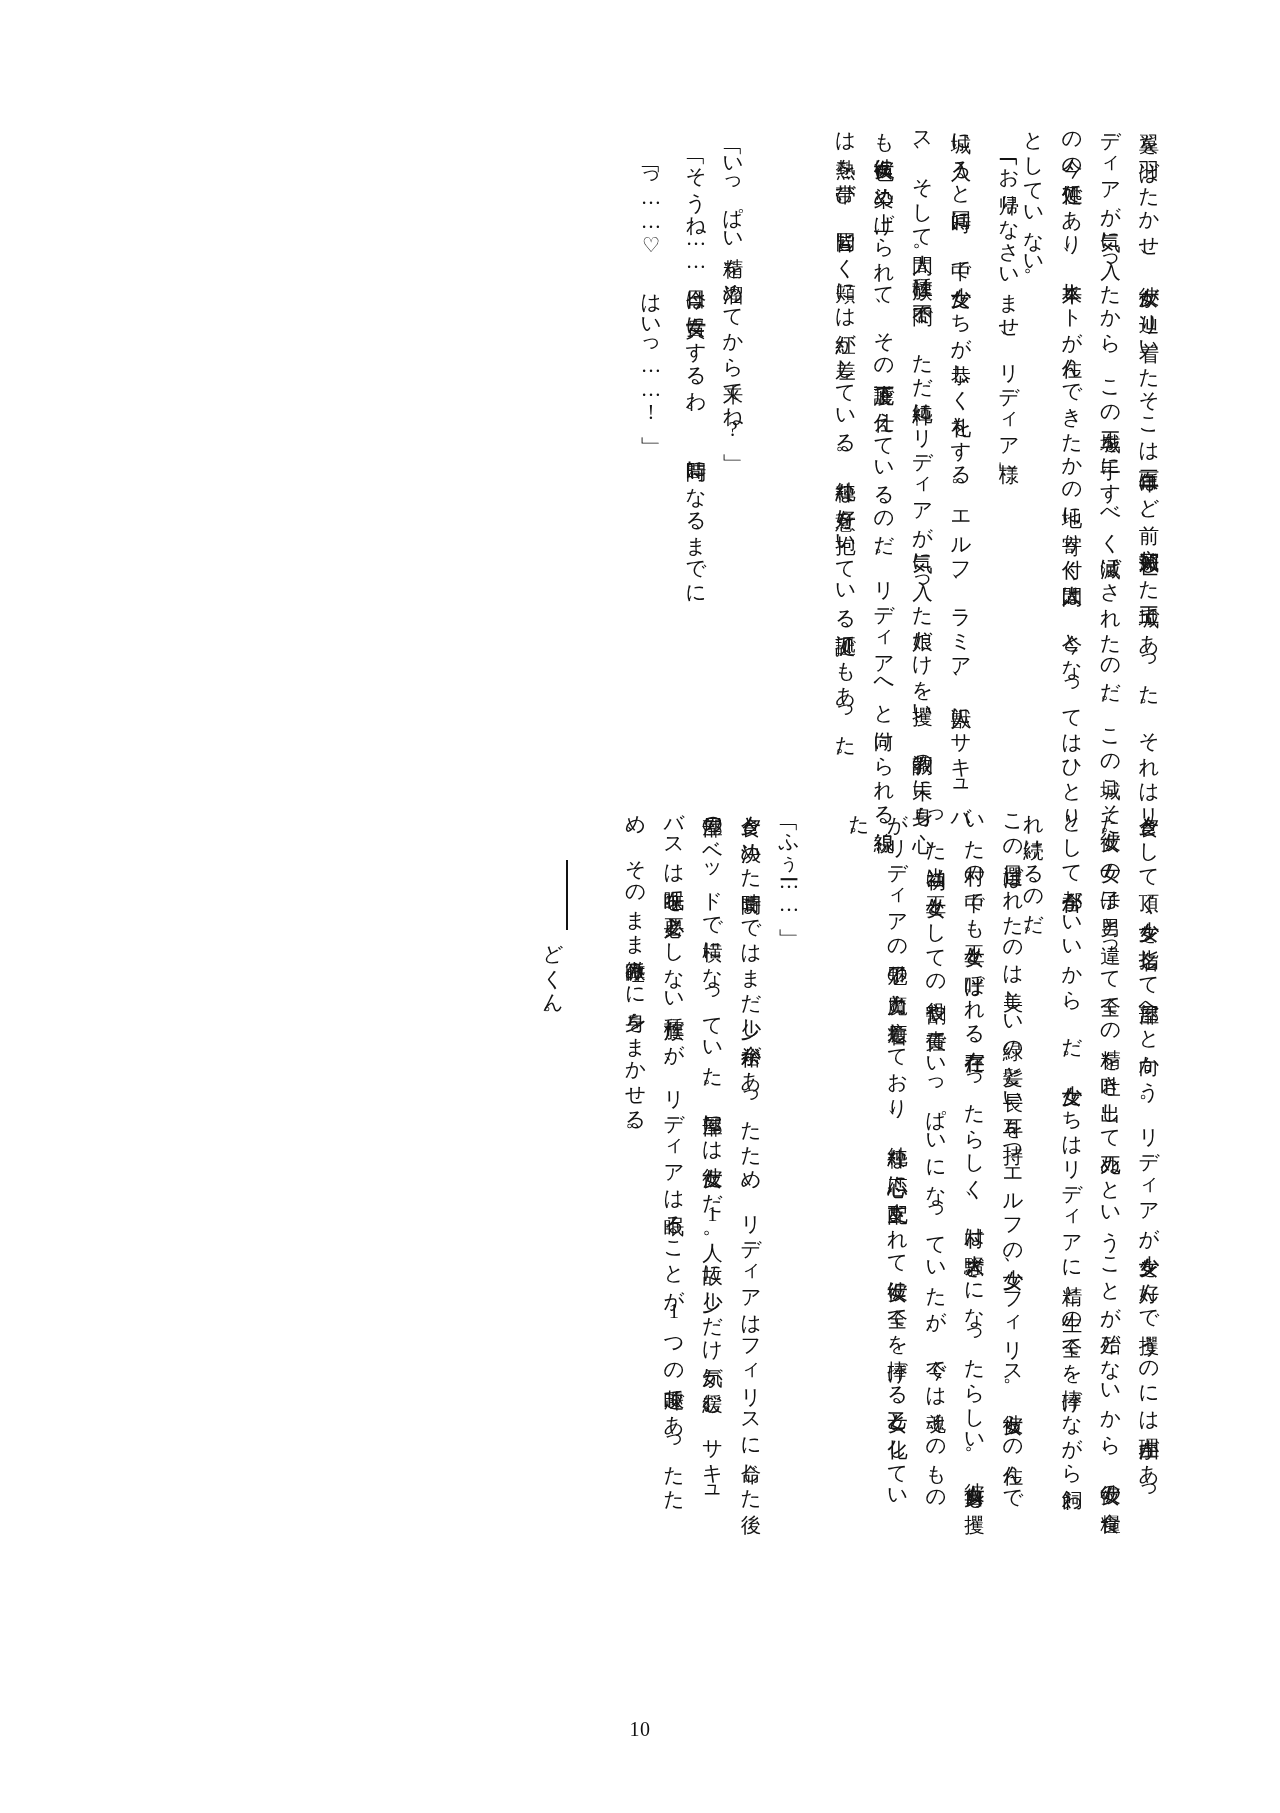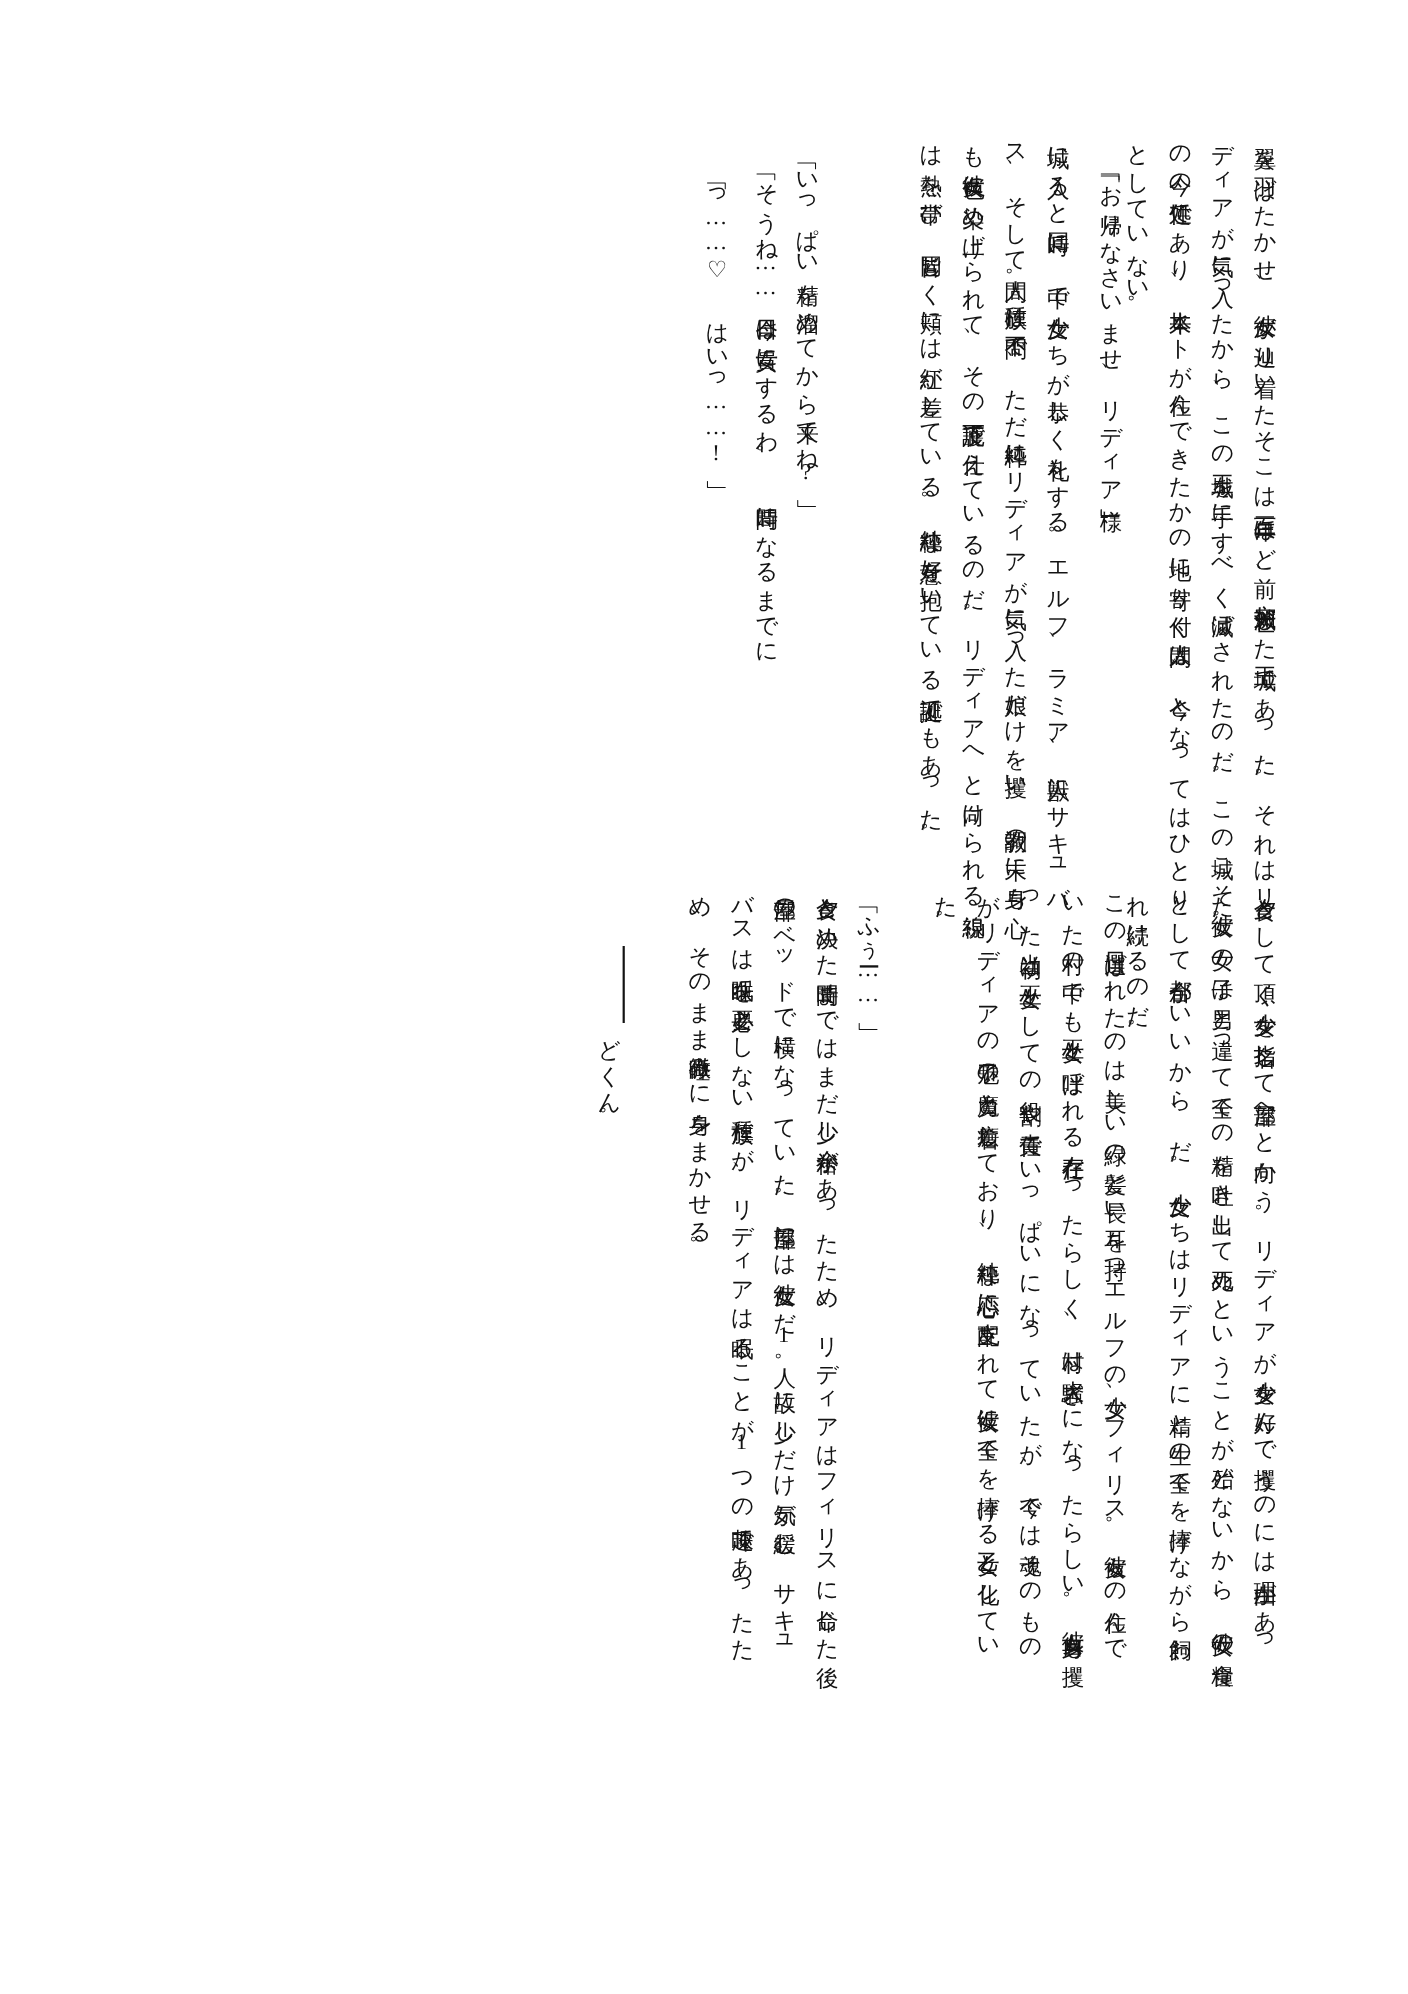--- a/index.html
+++ b/index.html
@@ -91,14 +91,15 @@
   <div class="vblock block-lower" style="right:248px; width:190px; top:800px; height:700px;">この日選ばれたのは美しい緑の髪と長い耳を持つエルフの少女、フィリス。彼女らの住んでいた村の中でも巫女と呼ばれる存在だったらしく、村は大騒ぎになったらしい。彼女自身も攫った当初は巫女としての役割や責任でいっぱいになっていたが、今では魂そのものがリディアの魅了の魔力と癒着しており、純粋な恋心に支配されて彼女に全てを捧げる乙女と化していた。</div>
 
   <div class="vblock block-lower" style="right:472px; width:30px; top:818px; height:240px;">「ふぅー……」</div>
 
   <div class="vblock block-lower" style="right:510px; width:170px; top:800px; height:700px;">夕食と決めた時間まではまだ少し余裕があったため、リディアはフィリスに命じた後部屋のベッドで横になっていた。部屋には彼女ただ1人。故に少しだけ気が緩む。サキュバスは睡眠を必要としない種族だが、リディアは眠ることが1つの趣味であったため、そのまま微睡みに身をまかせる。</div>
 
   <div class="dash-col" style="right:712px; top:860px; height:70px; width:24px; border-right:2px solid #131313;"></div>
 
   <div class="vblock block-lower" style="right:708px; width:30px; top:930px; height:160px;">どくん。</div>
 
+  <div class="page-number">10</div>
 
 </div>
 
 </body></html>

